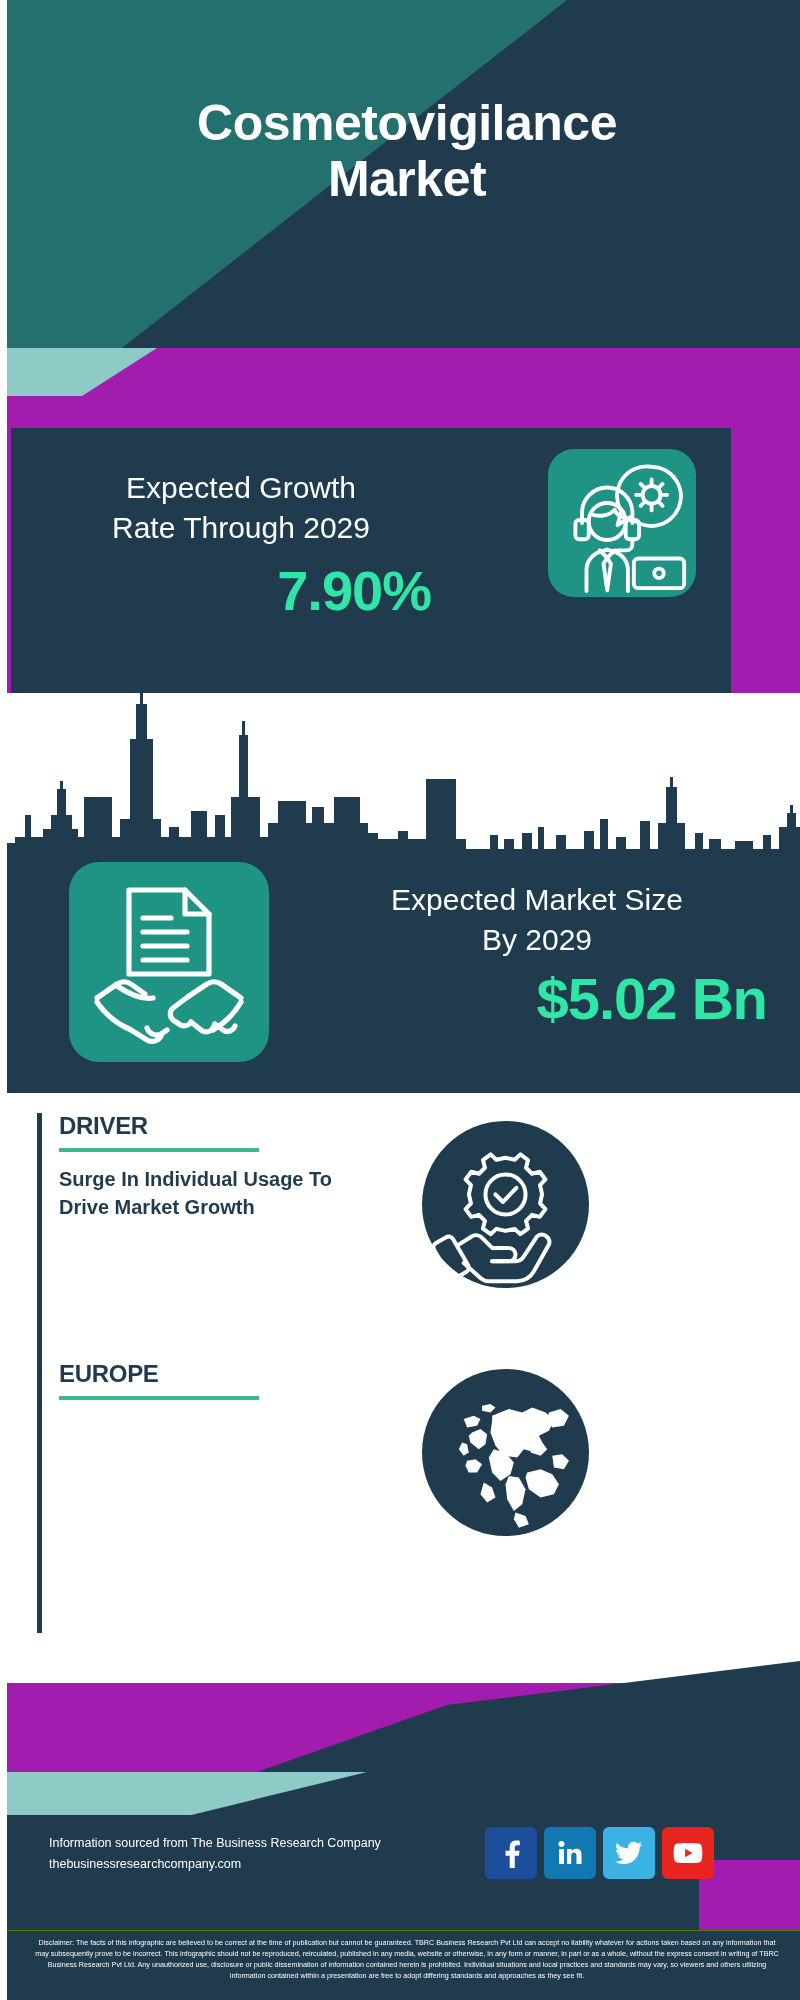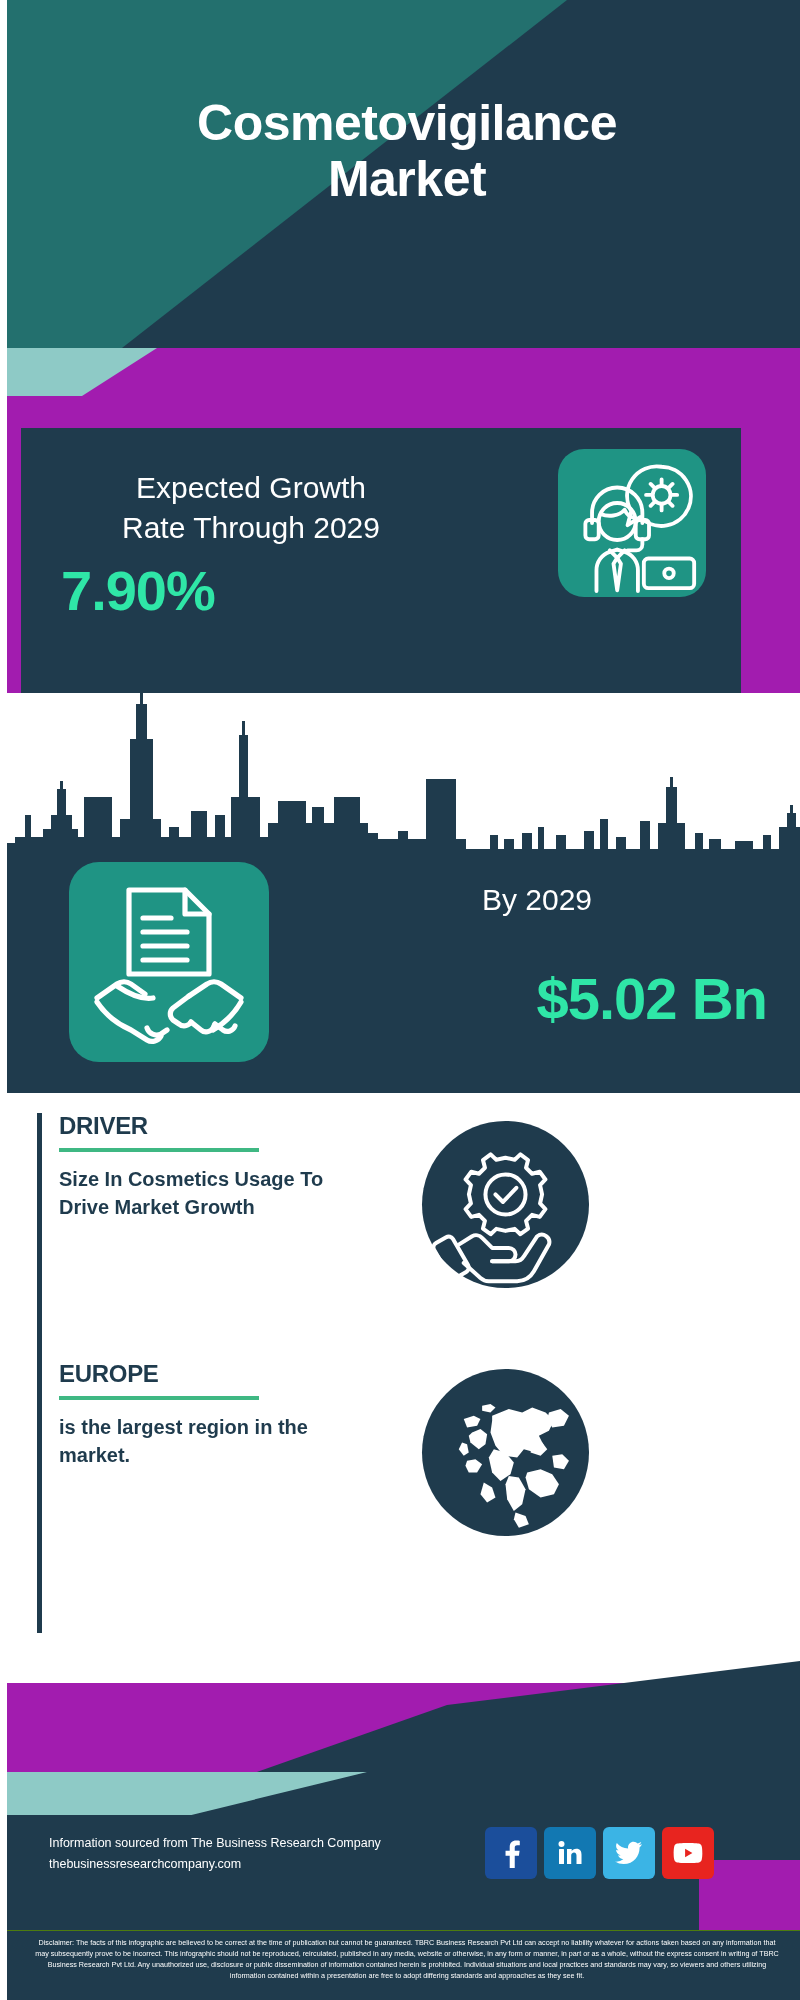--- a/index.html
+++ b/index.html
@@ -31,31 +31,31 @@
 
   
   .teal-tri {
     position:absolute; left:0; top:348px; width:180px; height:48px;
     background:#8ecac6;
     clip-path: polygon(0 0, 150px 0, 75px 48px, 0 48px);
   }
 
   
   .growth {
-    position:absolute; left:14px; top:428px; width:720px; height:265px;
+    position:absolute; left:4px; top:428px; width:720px; height:265px;
     background:#1f3b4d;
   }
   .growth-label {
     position:absolute; left:40px; top:40px; width:380px;
     text-align:center; color:#ffffff;
     font-size:30px; line-height:1.32; font-weight:normal;
   }
   .growth-value {
     position:absolute; left:40px; top:130px; width:380px;
-    text-align:left; color:#2fe6a7;
+    text-align:right; color:#2fe6a7;
     font-size:56px; font-weight:bold; letter-spacing:-1px;
   }
   .icon-box-agent {
     position:absolute; left:537px; top:21px; width:148px; height:148px;
     background:#1f9484; border-radius:26px;
   }
 
   
   .skyline-wrap {
     position:absolute; left:0; top:693px; width:800px; height:187px;
@@ -208,33 +208,34 @@
       <path d="M86 68 l-10 -7 a6 6 0 0 0 -7 0 l-9 6"></path>
       <path d="M60 67 l-8 6 a4 4 0 0 0 0 6 l3 2 a4 4 0 0 0 6 -1"></path>
       <path d="M61 80 l5 4 a4 4 0 0 0 6 -1 l1 -2"></path>
       <path d="M73 81 l4 3 a4 4 0 0 0 6 -2"></path>
       <path d="M14 70 c4 6 10 11 17 14 l8 5 a5 5 0 0 0 7 -2"></path>
       <path d="M39 83 a5 5 0 0 0 7 3 l3 -2"></path>
       <path d="M86 70 c-4 7 -9 11 -14 14"></path>
     </svg>
   </div>
   <div class="market-label">
+    <div>Expected Market Size</div>
     <div>By 2029</div>
   </div>
   <div class="market-value">$5.02 Bn</div>
 
   <div class="cards">
 
     <div class="card" style="top:20px; height:260px;">
       <div class="bar"></div>
       <div class="body">
         <h2>DRIVER</h2>
         <div class="rule"></div>
         <p>
-          <span>Size In Cosmetics Usage To</span><br>
+          <span>Surge In Individual Usage To</span><br>
           <span>Drive Market Growth</span>
         </p>
       </div>
       <div class="circle-icon" style="left:385px; top:8px;">
         <svg width="167" height="167" viewBox="0 0 100 100" fill="none" stroke="#ffffff" stroke-width="2.4" stroke-linecap="round" stroke-linejoin="round">
 
           <path d="M50 22 l5.5 1.2 l3.4 -3.2 l4.6 3.4 l-1.2 4.6 l3.6 3.6 l4.6 -1.2 l3.4 4.6 l-3.2 3.4 l1.2 5.5 l-1.2 5.5 l3.2 3.4 l-3.4 4.6 l-4.6 -1.2 l-3.6 3.6 l1.2 4.6 l-4.6 3.4 l-3.4 -3.2 l-5.5 1.2 l-5.5 -1.2 l-3.4 3.2 l-4.6 -3.4 l1.2 -4.6 l-3.6 -3.6 l-4.6 1.2 l-3.4 -4.6 l3.2 -3.4 l-1.2 -5.5 l1.2 -5.5 l-3.2 -3.4 l3.4 -4.6 l4.6 1.2 l3.6 -3.6 l-1.2 -4.6 l4.6 -3.4 l3.4 3.2 z"></path>
           <circle cx="50" cy="44" r="12"></circle>
           <path d="M44 44 l4.5 4.5 l8 -8.5"></path>
 
@@ -243,24 +244,20 @@
           <rect x="11" y="70" width="13" height="24" rx="3" transform="rotate(-30 17 82)"></rect>
         </svg>
       </div>
     </div>
 
     <div class="card" style="top:268px; height:272px;">
       <div class="bar"></div>
       <div class="body">
         <h2>EUROPE</h2>
         <div class="rule"></div>
-        <p>
-          <span>is the largest region in the</span><br>
-          <span>market.</span>
-        </p>
       </div>
       <div class="circle-icon" style="left:385px; top:8px;">
         <svg width="167" height="167" viewBox="0 0 100 100">
           <g fill="#ffffff">
             <path d="M36 22 l5 -1 l3 2 l-3 3 l-5 -1 z"></path>
             <path d="M25 30 l6 -2 l4 2 l-2 4 l-6 1 z"></path>
             <path d="M30 38 l5 -2 l4 3 l-1 6 l-4 3 l-5 -4 l-1 -4 z"></path>
             <path d="M24 44 l3 1 l1 5 l-3 2 l-3 -4 z"></path>
             <path d="M27 55 l5 -1 l4 3 l-3 5 l-5 0 l-2 -4 z"></path>
             <path d="M42 28 l10 -4 l8 2 l6 -3 l8 3 l5 5 l-3 6 l-6 3 l3 6 l-5 4 l-7 -2 l-4 5 l-8 -1 l-5 -6 l-3 -8 l1 -7 z"></path>

